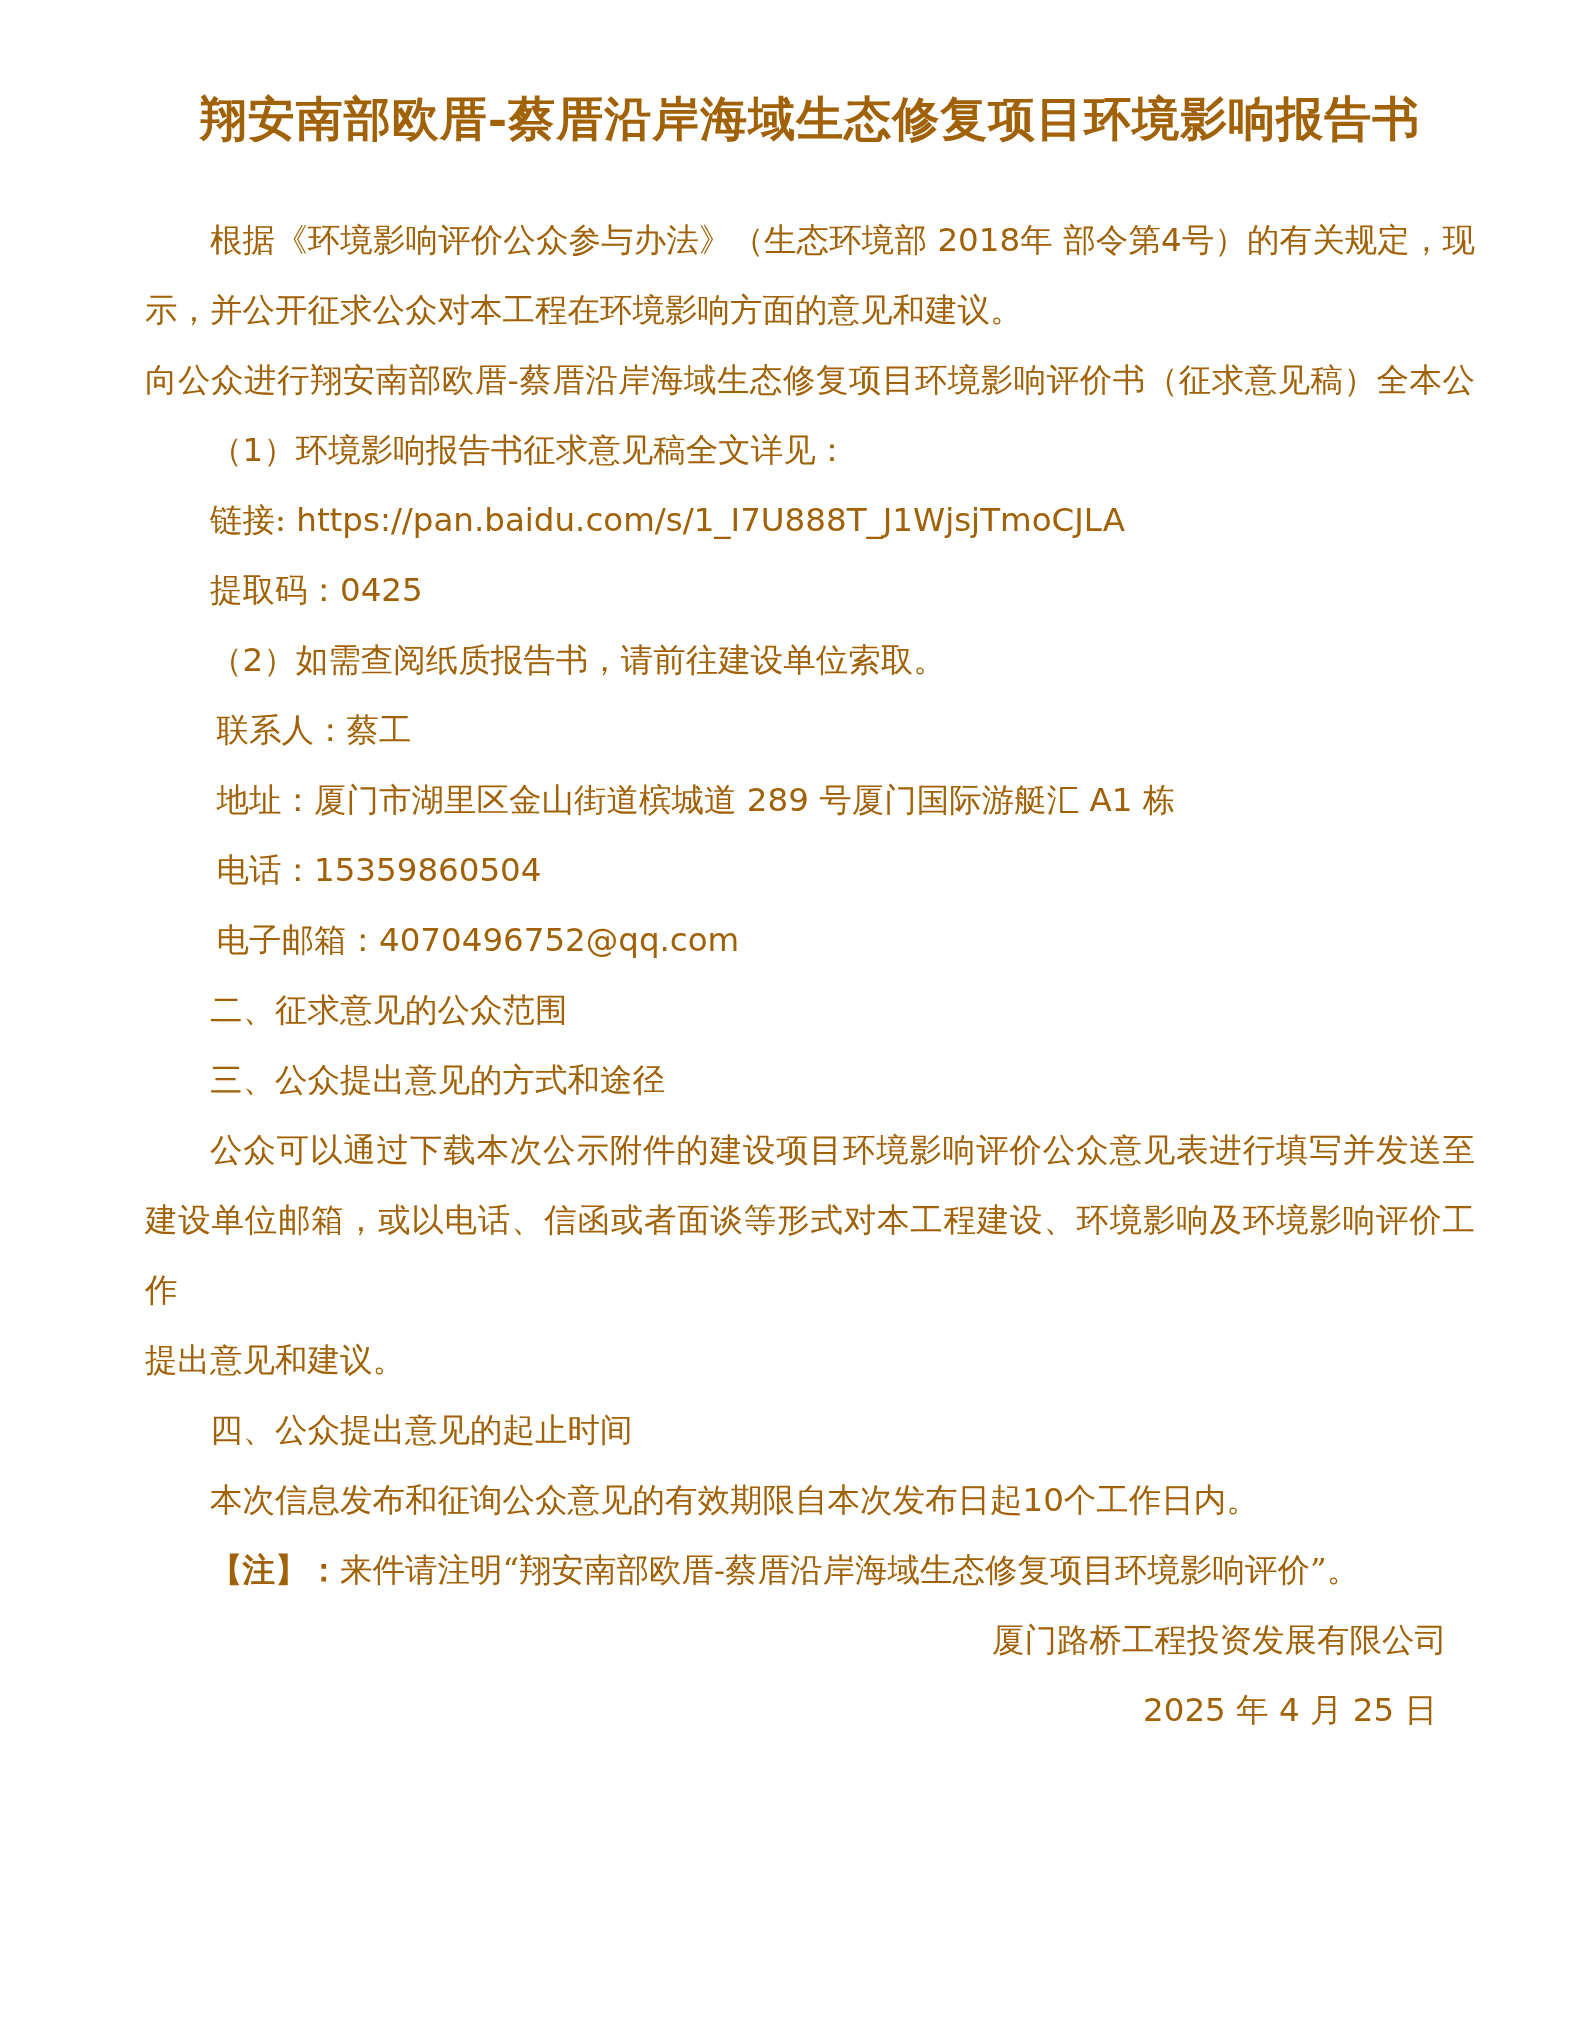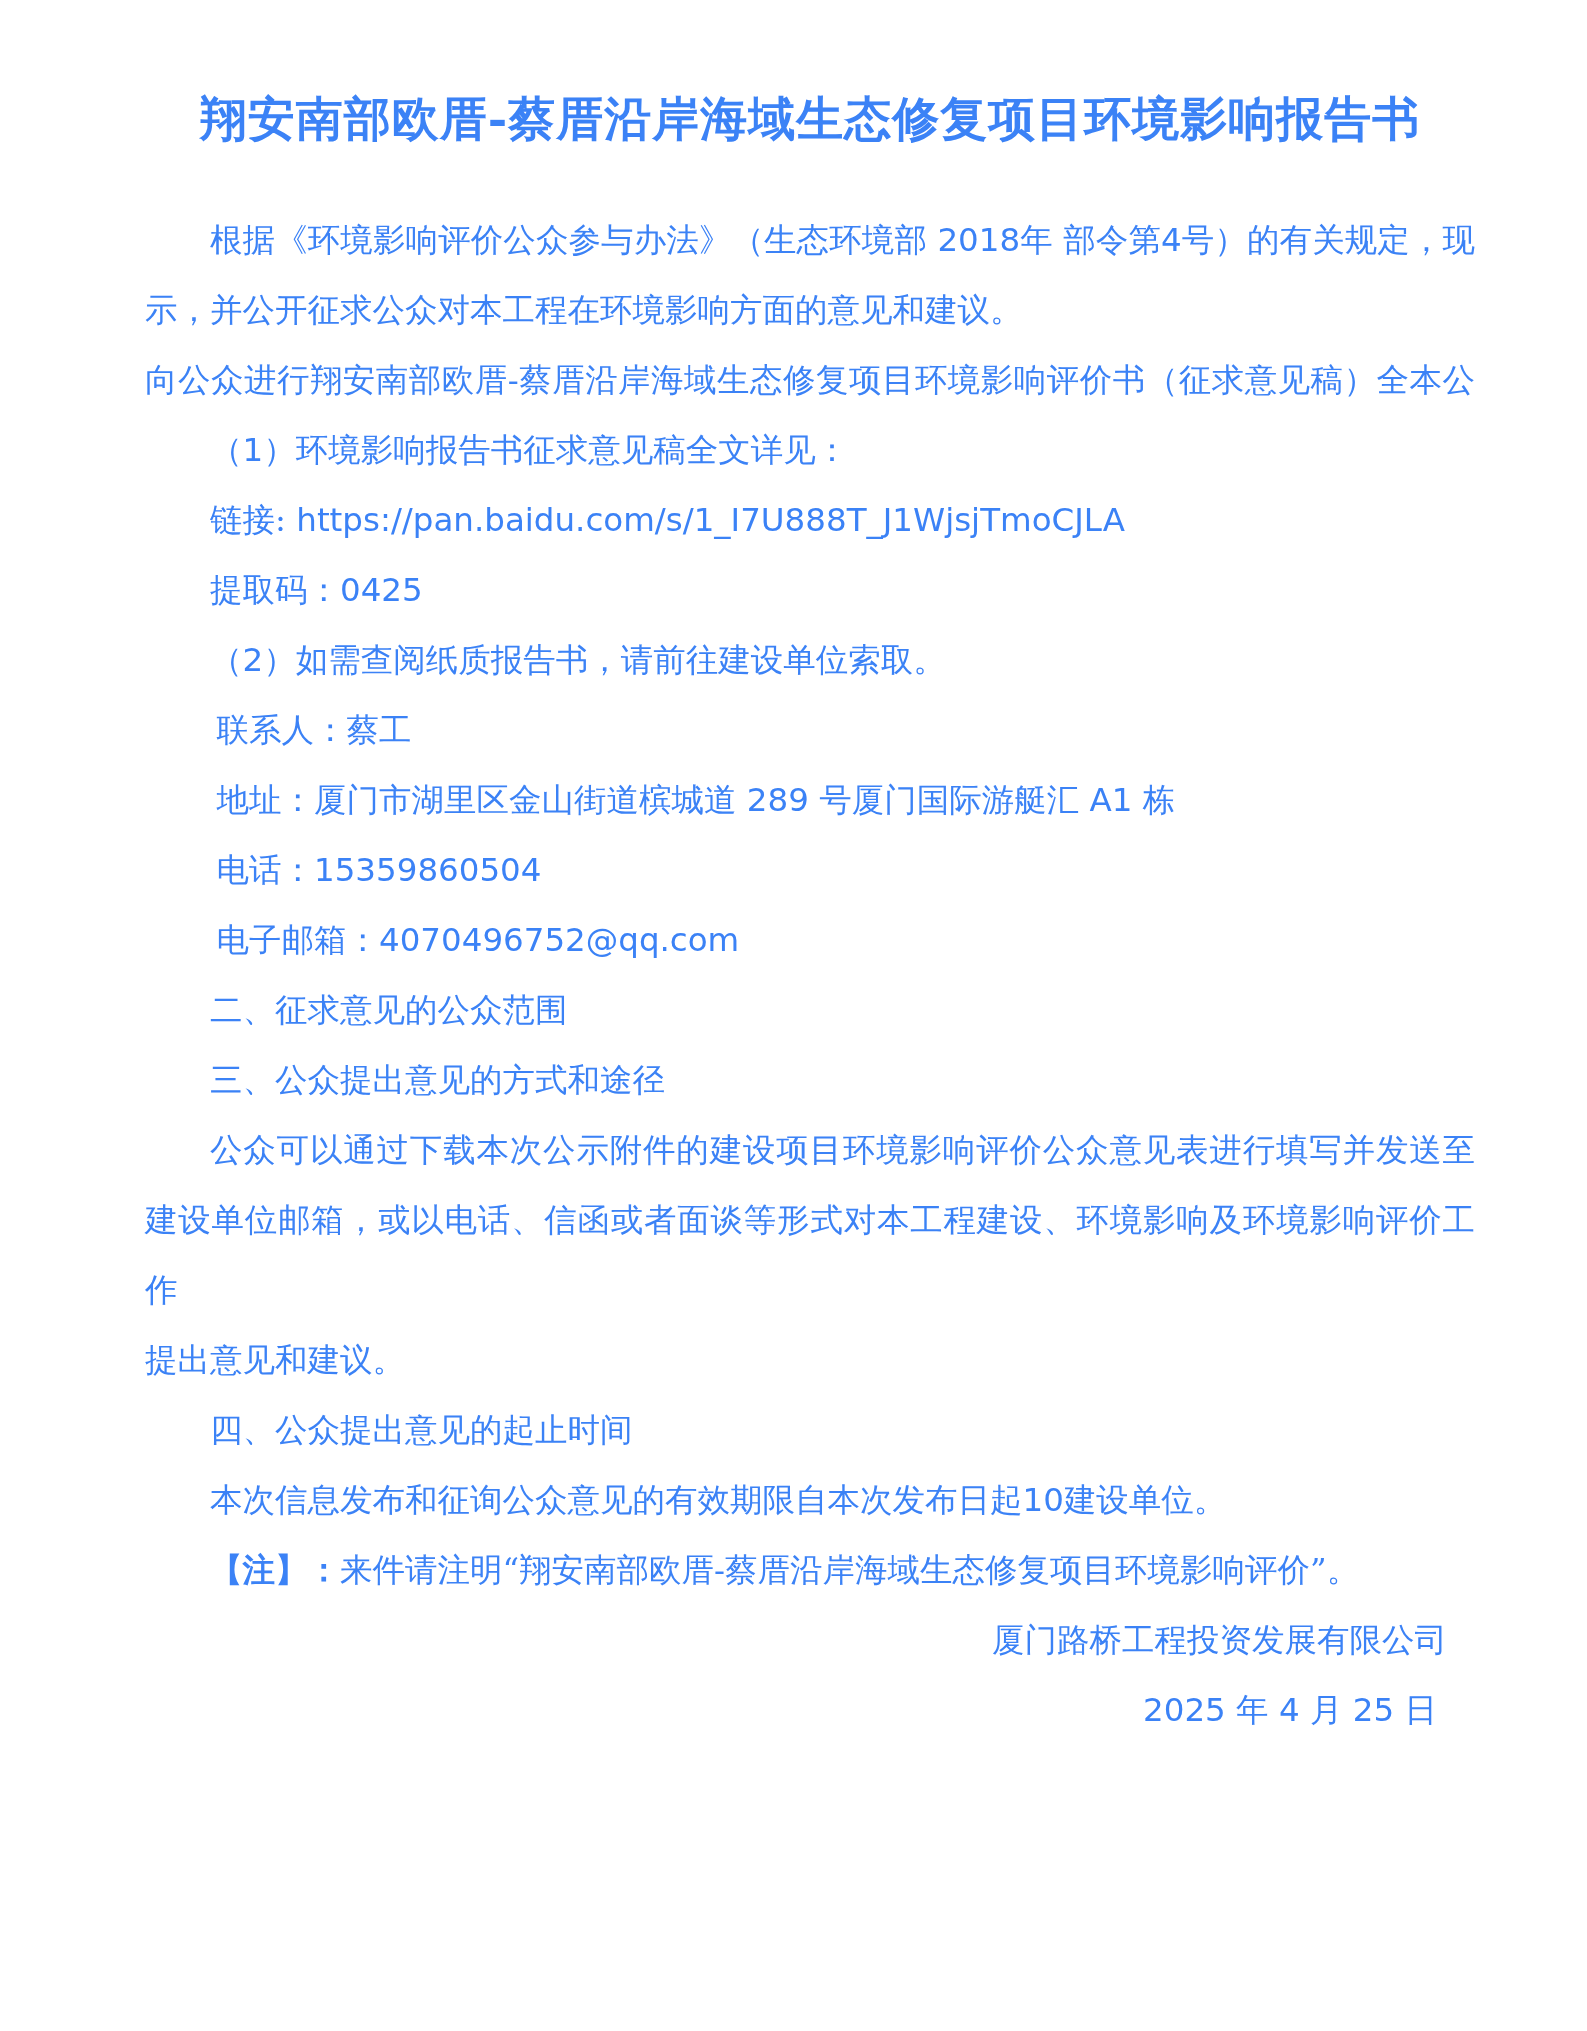--- a/index.html
+++ b/index.html
@@ -2,21 +2,21 @@
 <html><head>
 <meta charset="utf-8">
 <style>
   html, body { margin: 0; padding: 0; background: #ffffff; }
   .page {
     position: relative;
     box-sizing: border-box;
     width: 1587px;
     height: 2031px;
     background: #ffffff;
-    color: #3b82f6;
+    color: #a16207;
     padding: 75px 112px 0 145px;
     font-family: "DejaVu Serif", "Liberation Serif", serif;
     font-size: 32.5px;
     overflow: hidden;
   }
   .title-block { text-align: center; }
   .title-line {
     font-weight: bold;
     font-size: 47px;
     line-height: 88px;
@@ -59,21 +59,21 @@
     <p class="ln ind2"><span>电子邮箱：</span><span class="sans">4070496752@qq.com</span></p>
 
     <p class="ln ind">二、征求意见的公众范围</p>
 
     <p class="ln ind">三、公众提出意见的方式和途径</p>
     <p class="ln ind jst">公众可以通过下载本次公示附件的建设项目环境影响评价公众意见表进行填写并发送至</p>
     <p class="ln jst">建设单位邮箱，或以电话、信函或者面谈等形式对本工程建设、环境影响及环境影响评价工作</p>
     <p class="ln">提出意见和建议。</p>
 
     <p class="ln ind">四、公众提出意见的起止时间</p>
-    <p class="ln ind"><span>本次信息发布和征询公众意见的有效期限自本次发布日起</span><span class="sans">10</span><span>建设单位。</span></p>
+    <p class="ln ind"><span>本次信息发布和征询公众意见的有效期限自本次发布日起</span><span class="sans">10</span><span>个工作日内。</span></p>
 
     <p class="ln ind"><span class="b">【注】：</span><span>来件请注明“翔安南部欧厝-蔡厝沿岸海域生态修复项目环境影响评价”。</span></p>
 
     <p class="ln right pr28">厦门路桥工程投资发展有限公司</p>
     <p class="ln right pr38"><span class="sans">2025</span><span> 年 </span><span class="sans">4</span><span> 月 </span><span class="sans">25</span><span> 日</span></p>
 
   </div>
 </div>
 
 </body></html>

